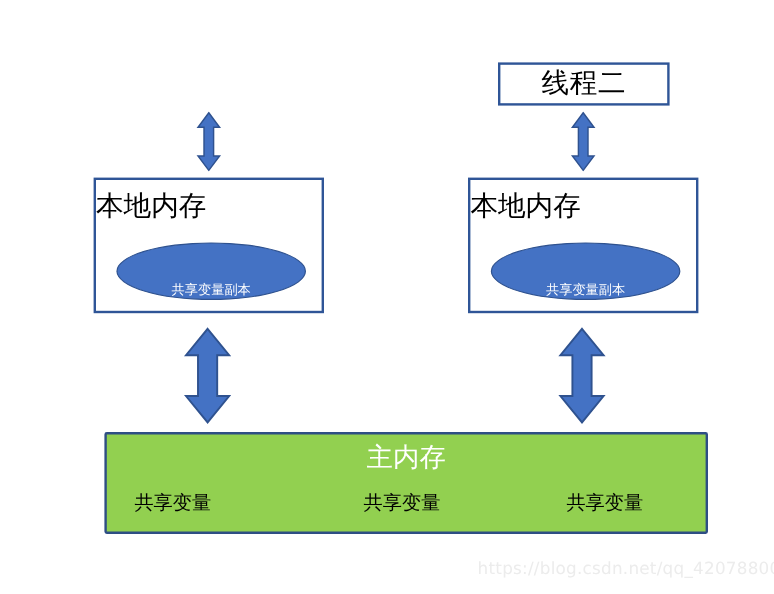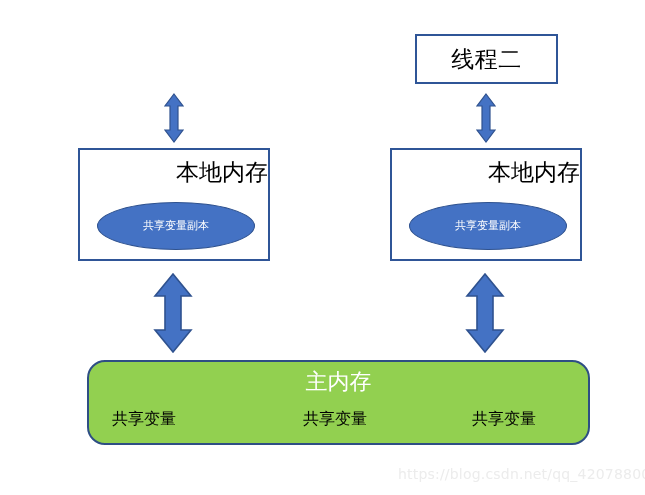--- a/index.html
+++ b/index.html
@@ -26,55 +26,55 @@
     align-items: center;
     justify-content: center;
   }
   .thread-box .label {
     font-size: 23px;
     color: #000000;
     line-height: 1;
     letter-spacing: 0.5px;
   }
   #thread-1 { left: 103px; top: 45px; width: 143px; height: 43px; }
-  #thread-2 { left: 415px; top: 34px; width: 143px; height: 50px; }
+  #thread-2 { left: 415px; top: 52px; width: 143px; height: 36px; }
 
   
   .local-mem-box {
     position: absolute;
     box-sizing: border-box;
     border: 2px solid #2F5597;
     background: #ffffff;
   }
   #local-mem-1 { left: 78px; top: 148px; width: 192px; height: 113px; }
   #local-mem-2 { left: 390px; top: 148px; width: 192px; height: 113px; }
 
   .local-mem-title {
     position: absolute;
     left: 0;
     right: 0;
     top: 11px;
-    text-align: right;
+    text-align: left;
     font-size: 23px;
     color: #000000;
     line-height: 1;
   }
 
   .shared-copy-ellipse {
     position: absolute;
     left: 17px;
     top: 52px;
     width: 158px;
     height: 48px;
     box-sizing: border-box;
     border-radius: 50%;
     background: #4472C4;
     border: 1px solid #2F528F;
     display: flex;
-    align-items: center;
+    align-items: flex-end;
     justify-content: center;
   }
   .shared-copy-ellipse .label {
     font-size: 11px;
     color: #ffffff;
     line-height: 1.25;
     text-align: center;
     width: 74px;
     word-break: break-all;
   }
@@ -92,21 +92,21 @@
   
   #main-memory {
     position: absolute;
     left: 87px;
     top: 360px;
     width: 503px;
     height: 85px;
     box-sizing: border-box;
     background: #92D050;
     border: 2px solid #2E4E84;
-    border-radius: 18px;
+    border-radius: 2px;
   }
   #main-memory .title {
     position: absolute;
     left: 0;
     right: 0;
     top: 9px;
     text-align: center;
     font-size: 22px;
     color: #ffffff;
     line-height: 1;

